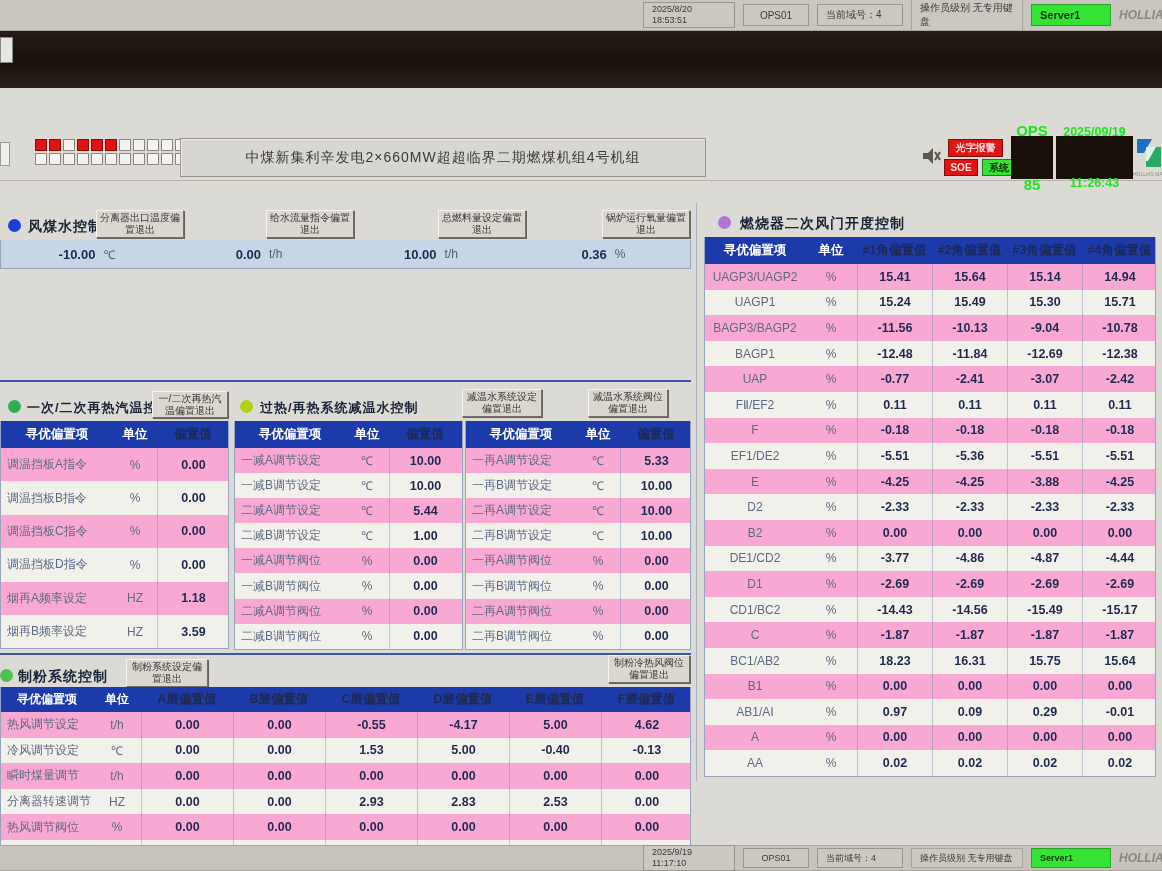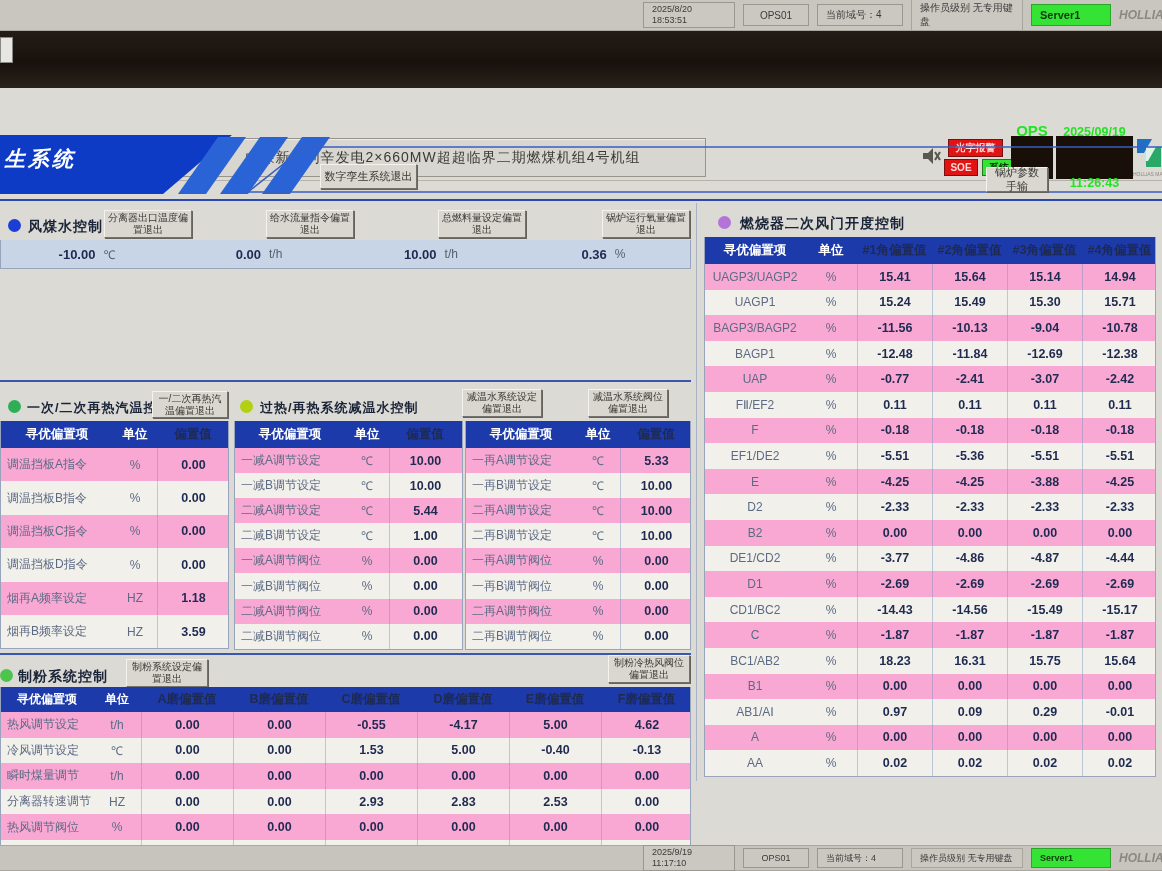--- a/index.html
+++ b/index.html
@@ -208,43 +208,29 @@
       <span>11:26:43</span>
     </div>
     <svg id="logobox" viewBox="0 0 26 42">
       <polygon points="1,2 16,2 8,16 1,16" fill="#1f6fc4"></polygon>
       <polygon points="10,10 25,10 25,30 10,30" fill="#2aa868"></polygon>
       <polygon points="10,10 20,10 12,24 10,24" fill="#ffffff" opacity="0.85"></polygon>
     </svg>
     <div id="logotext">HOLLiAS MA</div>
   </div>
 
-  <div id="banner">
-    <svg class="decor" width="1162" height="64" viewBox="0 0 1162 64">
-      <polygon points="0,0 232,0 163,59 0,59" fill="#0d3bc6"></polygon>
-      <g fill="#2a63d6">
-        <polygon points="180,2 208,2 168,59 140,59" transform="translate(38,0)"></polygon>
-        <polygon points="222,2 250,2 210,59 182,59" transform="translate(38,0)"></polygon>
-        <polygon points="264,2 292,2 252,59 224,59" transform="translate(38,0)"></polygon>
-      </g>
-      <polyline points="1162,12 305,12 248,57 1162,57" fill="none" stroke="#3a5fc0" stroke-width="1.5"></polyline>
-    </svg>
-    <div id="banner-title">生系统</div>
-    <div class="btn md" id="btn-dt-exit">数字孪生系统退出</div>
-    <div class="btn md" id="btn-manual">锅炉参数手输</div>
-  </div>
 
   <div id="content">
     <div id="vdivider"></div>
 
     <div id="sec-fmw">
       <div id="fmw-head">
         <span class="bullet" style="background:#1b3fd6;"></span>
         <span class="sec-title">风煤水控制</span>
-        <div class="btn fmw-btn" style="left:104px;">分离器出口温度偏置退出</div>
+        <div class="btn fmw-btn" style="left:96px;">分离器出口温度偏置退出</div>
         <div class="btn fmw-btn" style="left:266px;">给水流量指令偏置退出</div>
         <div class="btn fmw-btn" style="left:438px;">总燃料量设定偏置退出</div>
         <div class="btn fmw-btn" style="left:602px;">锅炉运行氧量偏置退出</div>
       </div>
       <div id="fmw-tbl">
         <div id="fmw-row">
           <div class="cell">
               <span class="v">-10.00</span>
               <span class="u">℃</span>
             </div>

